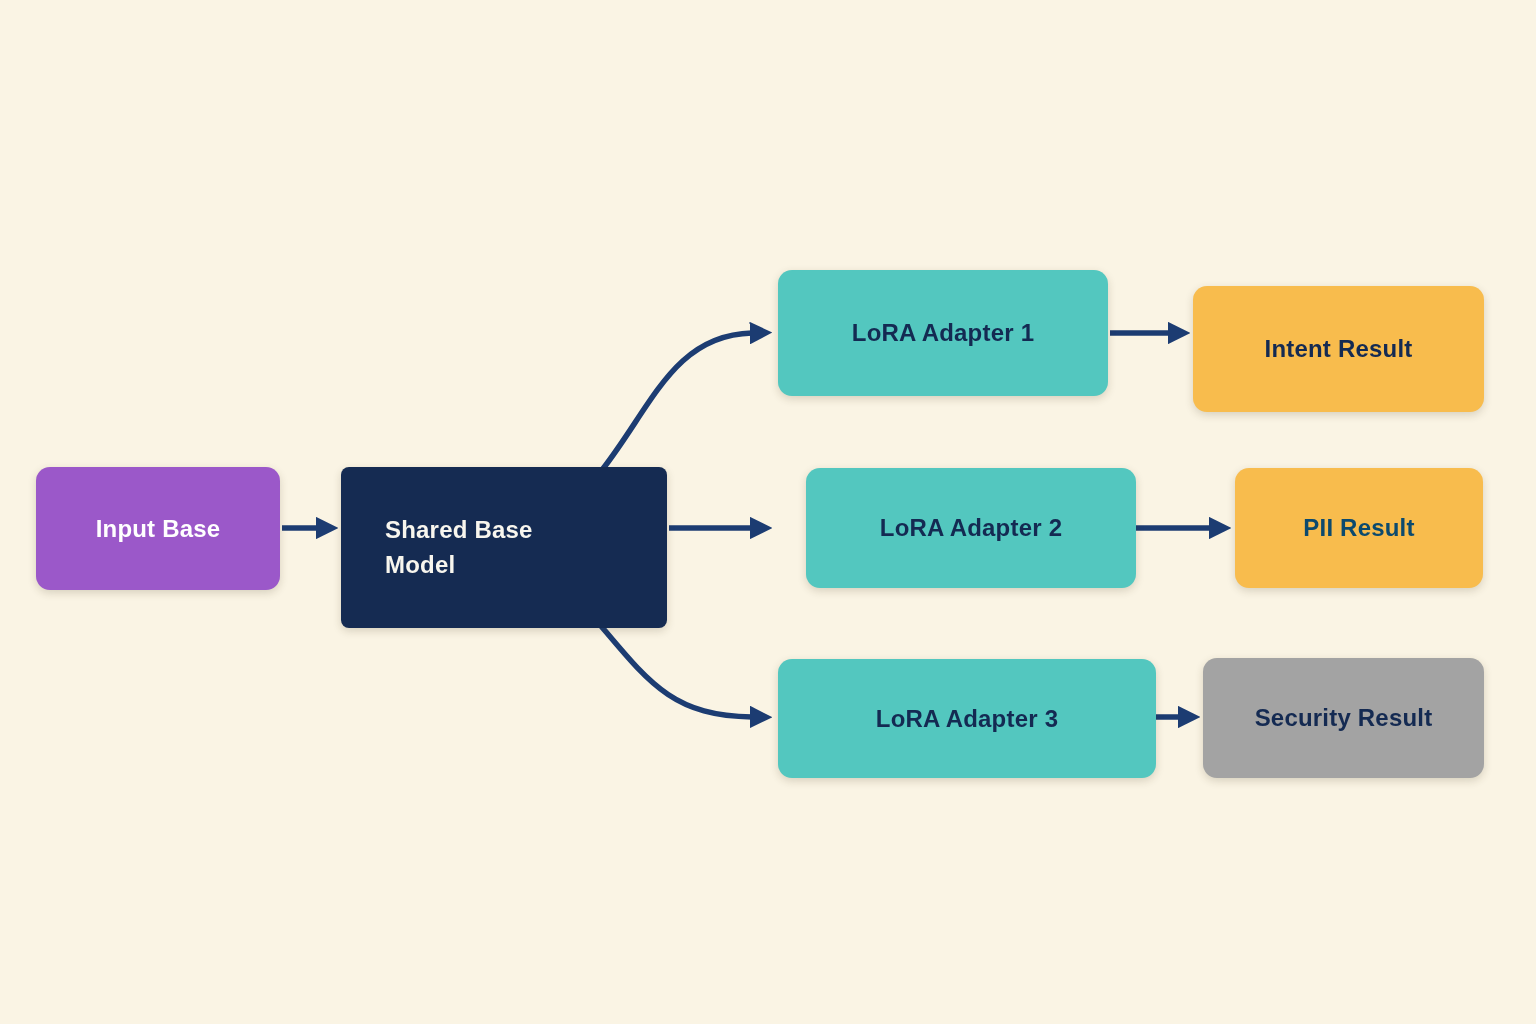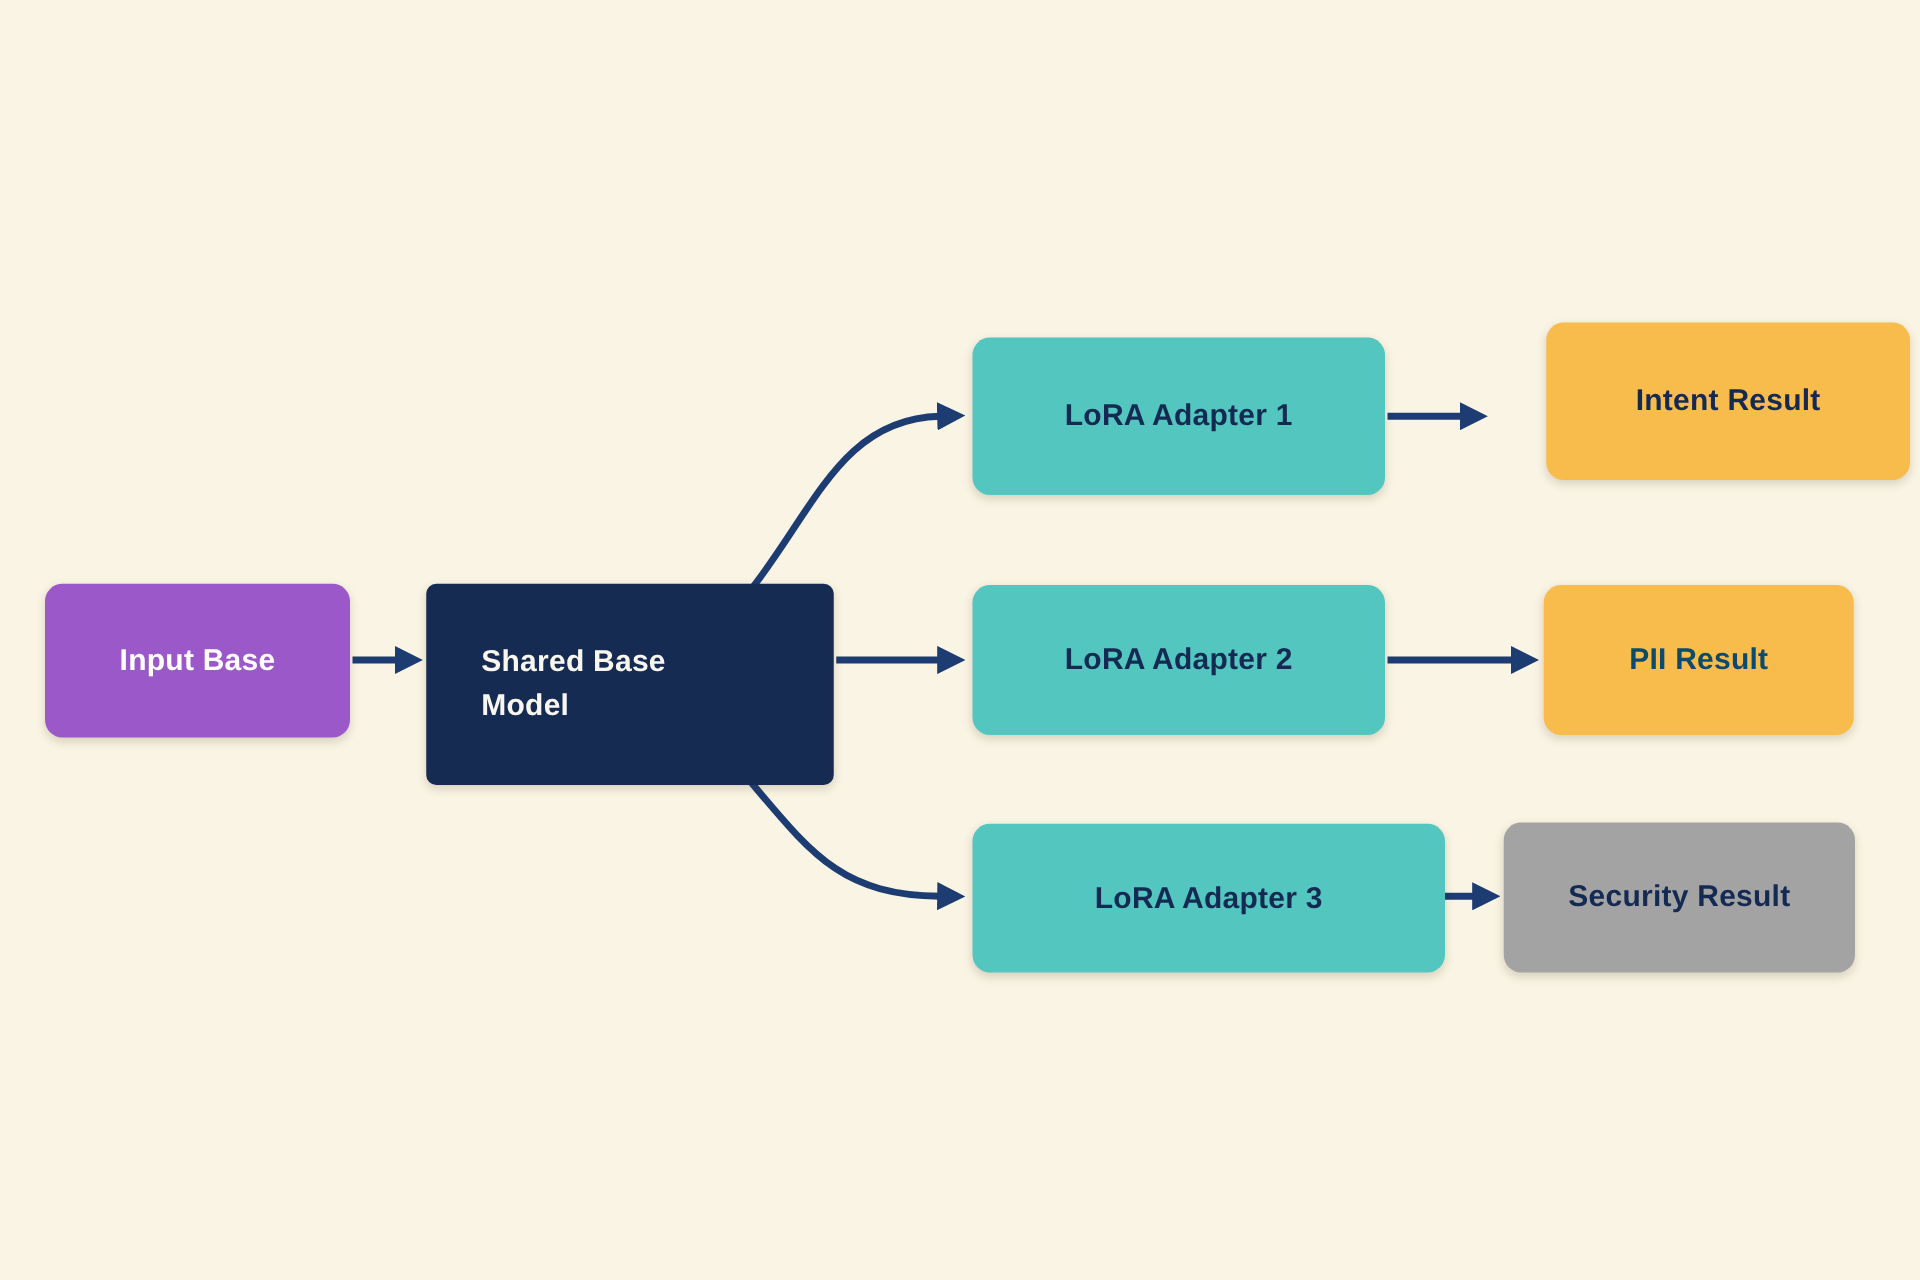--- a/index.html
+++ b/index.html
@@ -39,21 +39,21 @@
     box-sizing: border-box;
     text-align: center;
   }
   
   .node-input          { left: 36px;   top: 467px; width: 244px; height: 123px; }
   .node-base           { left: 341px;  top: 467px; width: 326px; height: 161px;
                          border-radius: 8px; justify-content: flex-start;
                          text-align: left; padding: 0 44px; line-height: 1.45; }
   .node-base .label    { max-width: 205px; }
   .node-adapter-1      { left: 778px;  top: 270px; width: 330px; height: 126px; }
-  .node-intent         { left: 1193px; top: 258px; width: 291px; height: 126px; margin-left: 44px; }
+  .node-intent         { left: 1193px; top: 286px; width: 291px; height: 126px; }
   .node-adapter-2      { left: 778px;  top: 468px; width: 330px; height: 120px; }
   .node-pii            { left: 1235px; top: 468px; width: 248px; height: 120px; }
   .node-adapter-3      { left: 778px;  top: 659px; width: 378px; height: 119px; }
   .node-security       { left: 1203px; top: 658px; width: 281px; height: 120px; }
 </style>
 </head>
 <body style="background: rgb(250, 244, 228);">
 
 <div class="canvas">
 
@@ -81,21 +81,21 @@
   </div>
 
   <div class="node node-adapter-1" style="background: rgb(83, 199, 191); color: rgb(20, 42, 82);">
     <span class="label">LoRA Adapter 1</span>
   </div>
 
   <div class="node node-intent" style="background: rgb(248, 188, 77); color: rgb(20, 42, 82);">
     <span class="label">Intent Result</span>
   </div>
 
-  <div class="node node-adapter-2" style="background: rgb(83, 199, 191); color: rgb(20, 42, 82);">
+  <div class="node node-adapter-2" style="background: rgb(83, 199, 191); color: rgb(20, 42, 82); margin-left: 28px;">
     <span class="label">LoRA Adapter 2</span>
   </div>
 
   <div class="node node-pii" style="background: rgb(248, 188, 77); color: #0c4a6e;">
     <span class="label">PII Result</span>
   </div>
 
   <div class="node node-adapter-3" style="background: rgb(83, 199, 191); color: rgb(20, 42, 82);">
     <span class="label">LoRA Adapter 3</span>
   </div>

